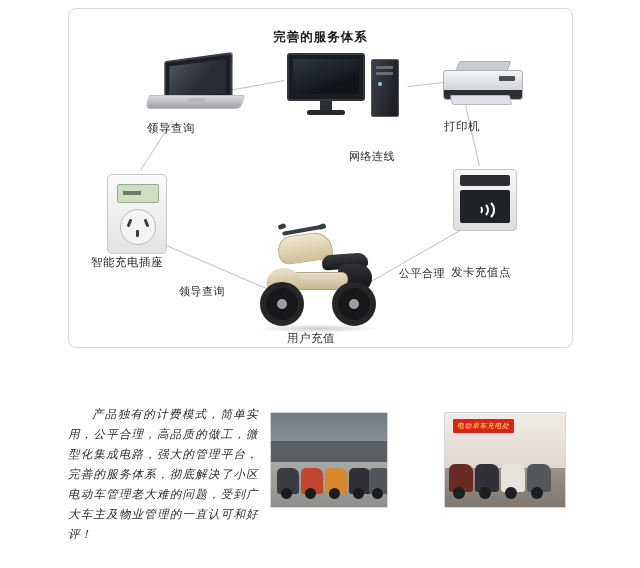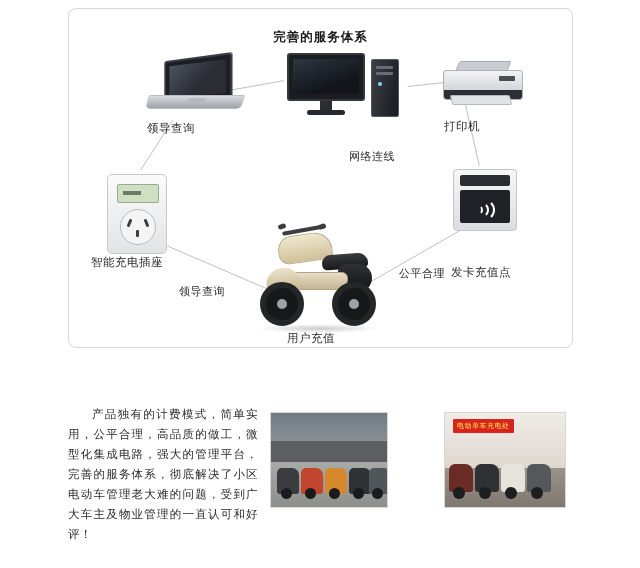--- a/index.html
+++ b/index.html
@@ -312,20 +312,21 @@
     background: radial-gradient(ellipse at center, rgba(0,0,0,0.20) 0%, rgba(0,0,0,0) 70%);
   }
 
   
   #bottom {
     position: absolute;
     left: 68px;
     top: 404px;
     width: 505px;
     height: 118px;
+    font-style: italic;
   }
   #promo-text {
     position: absolute;
     left: 0; top: 0;
     width: 190px;
     font-size: 11.5px;
     line-height: 20px;
     color: #2b2b2b;
     text-align: justify;
     text-indent: 24px;

